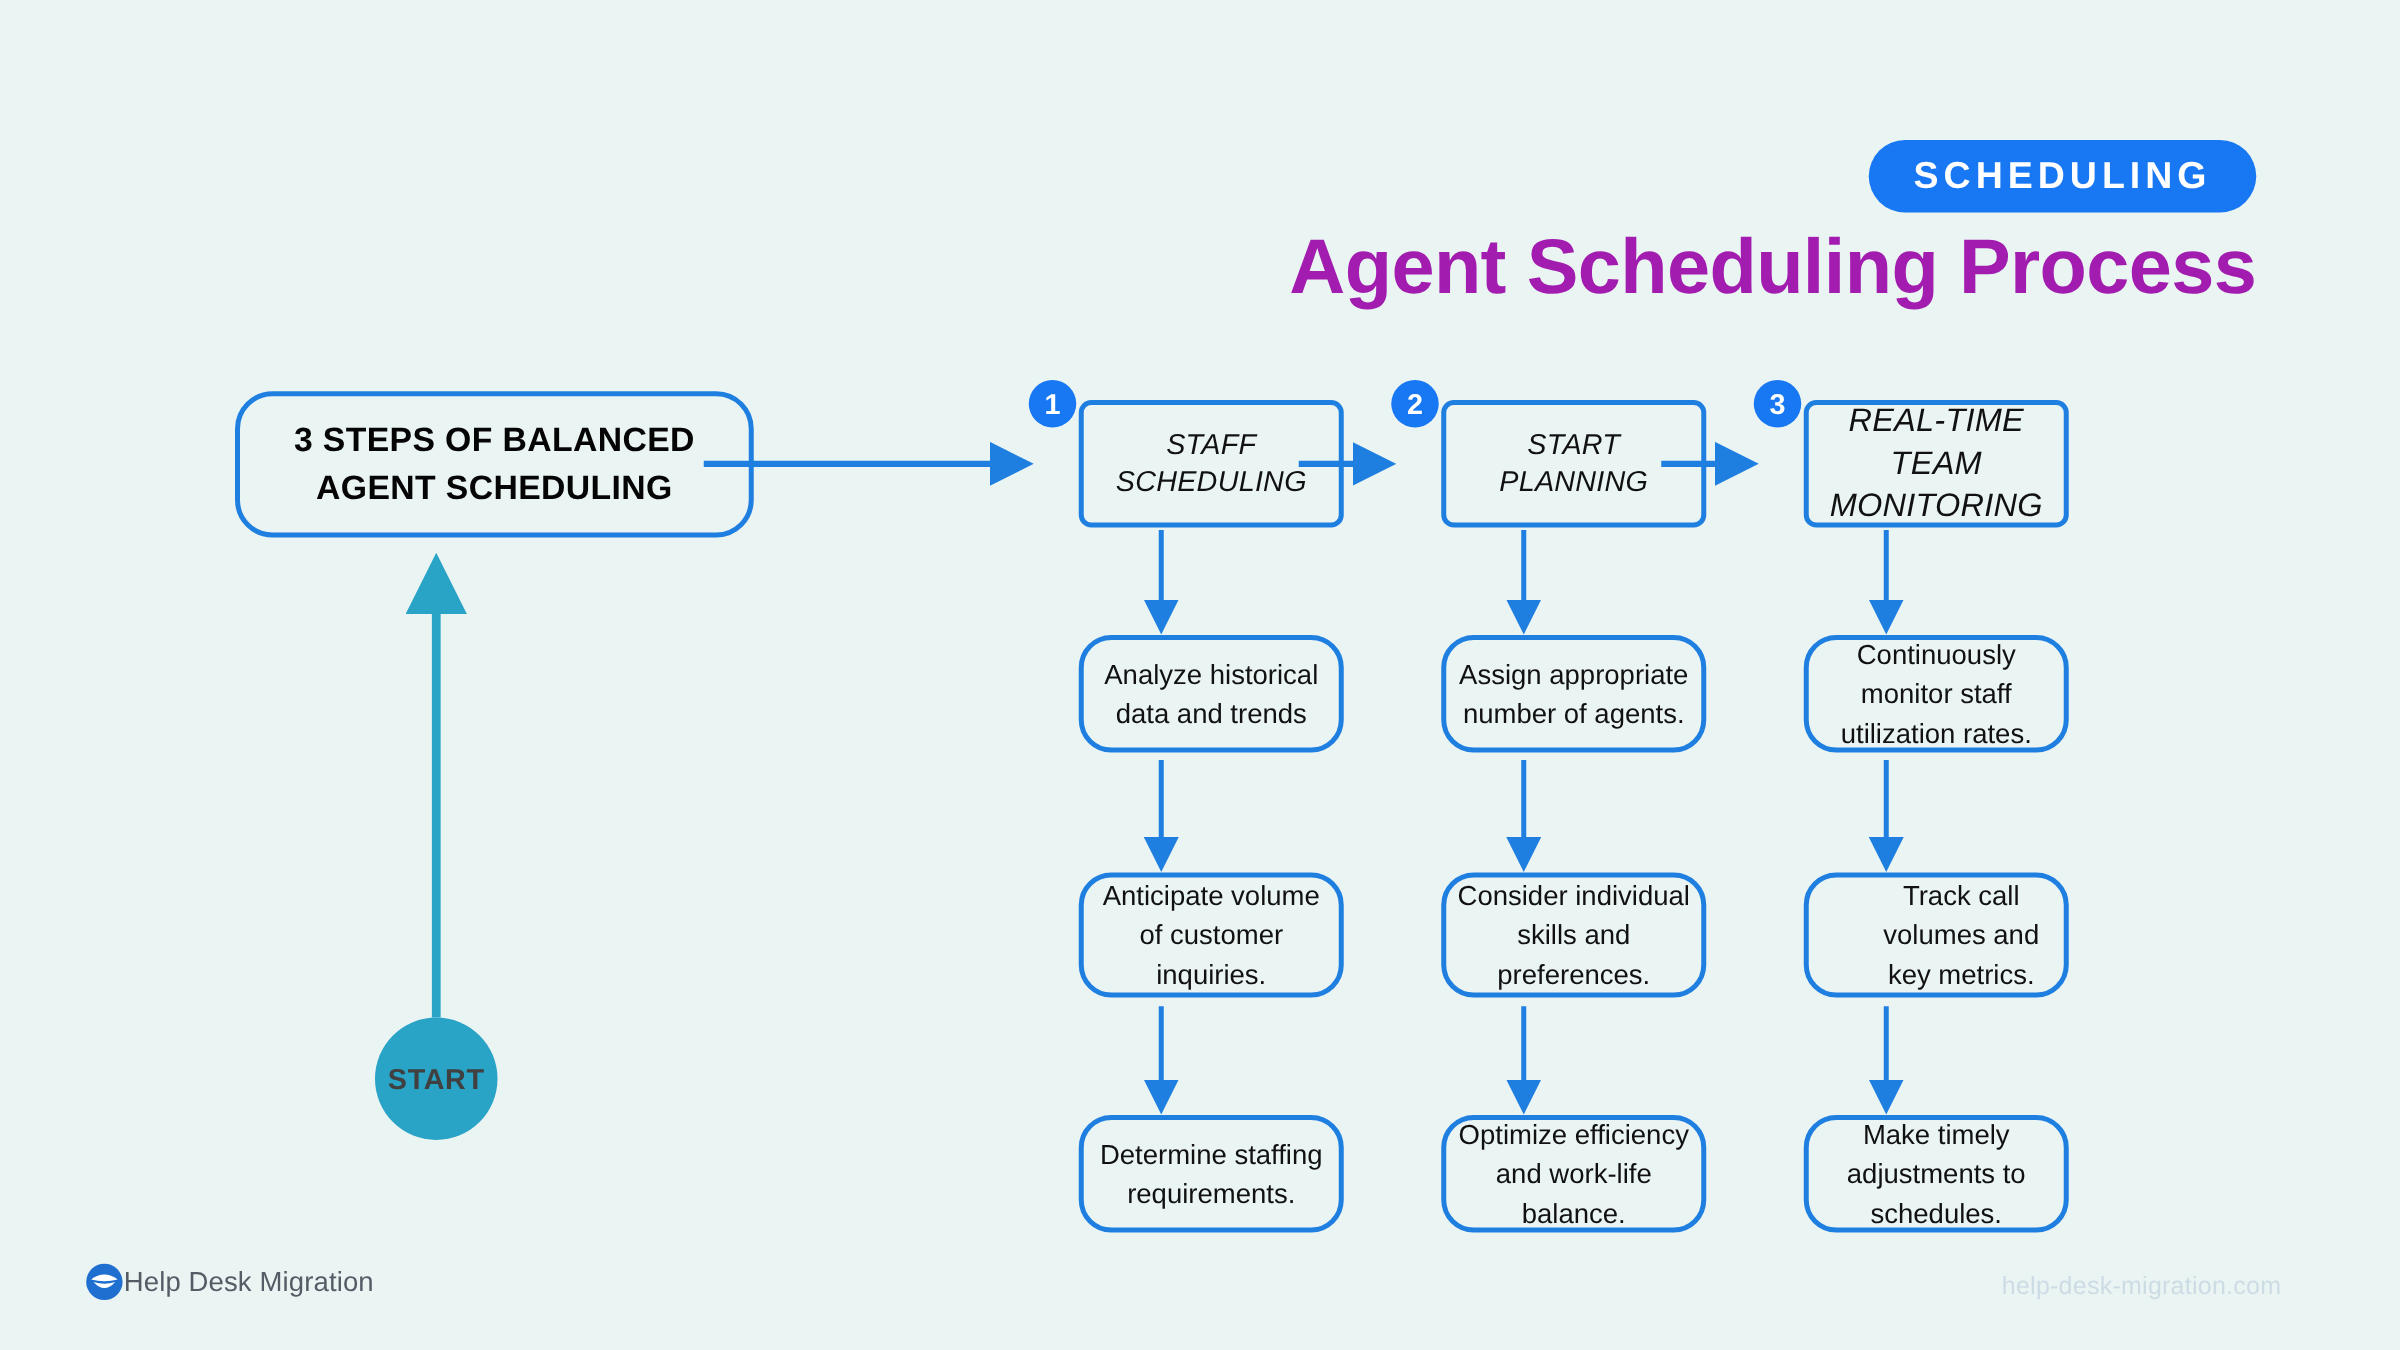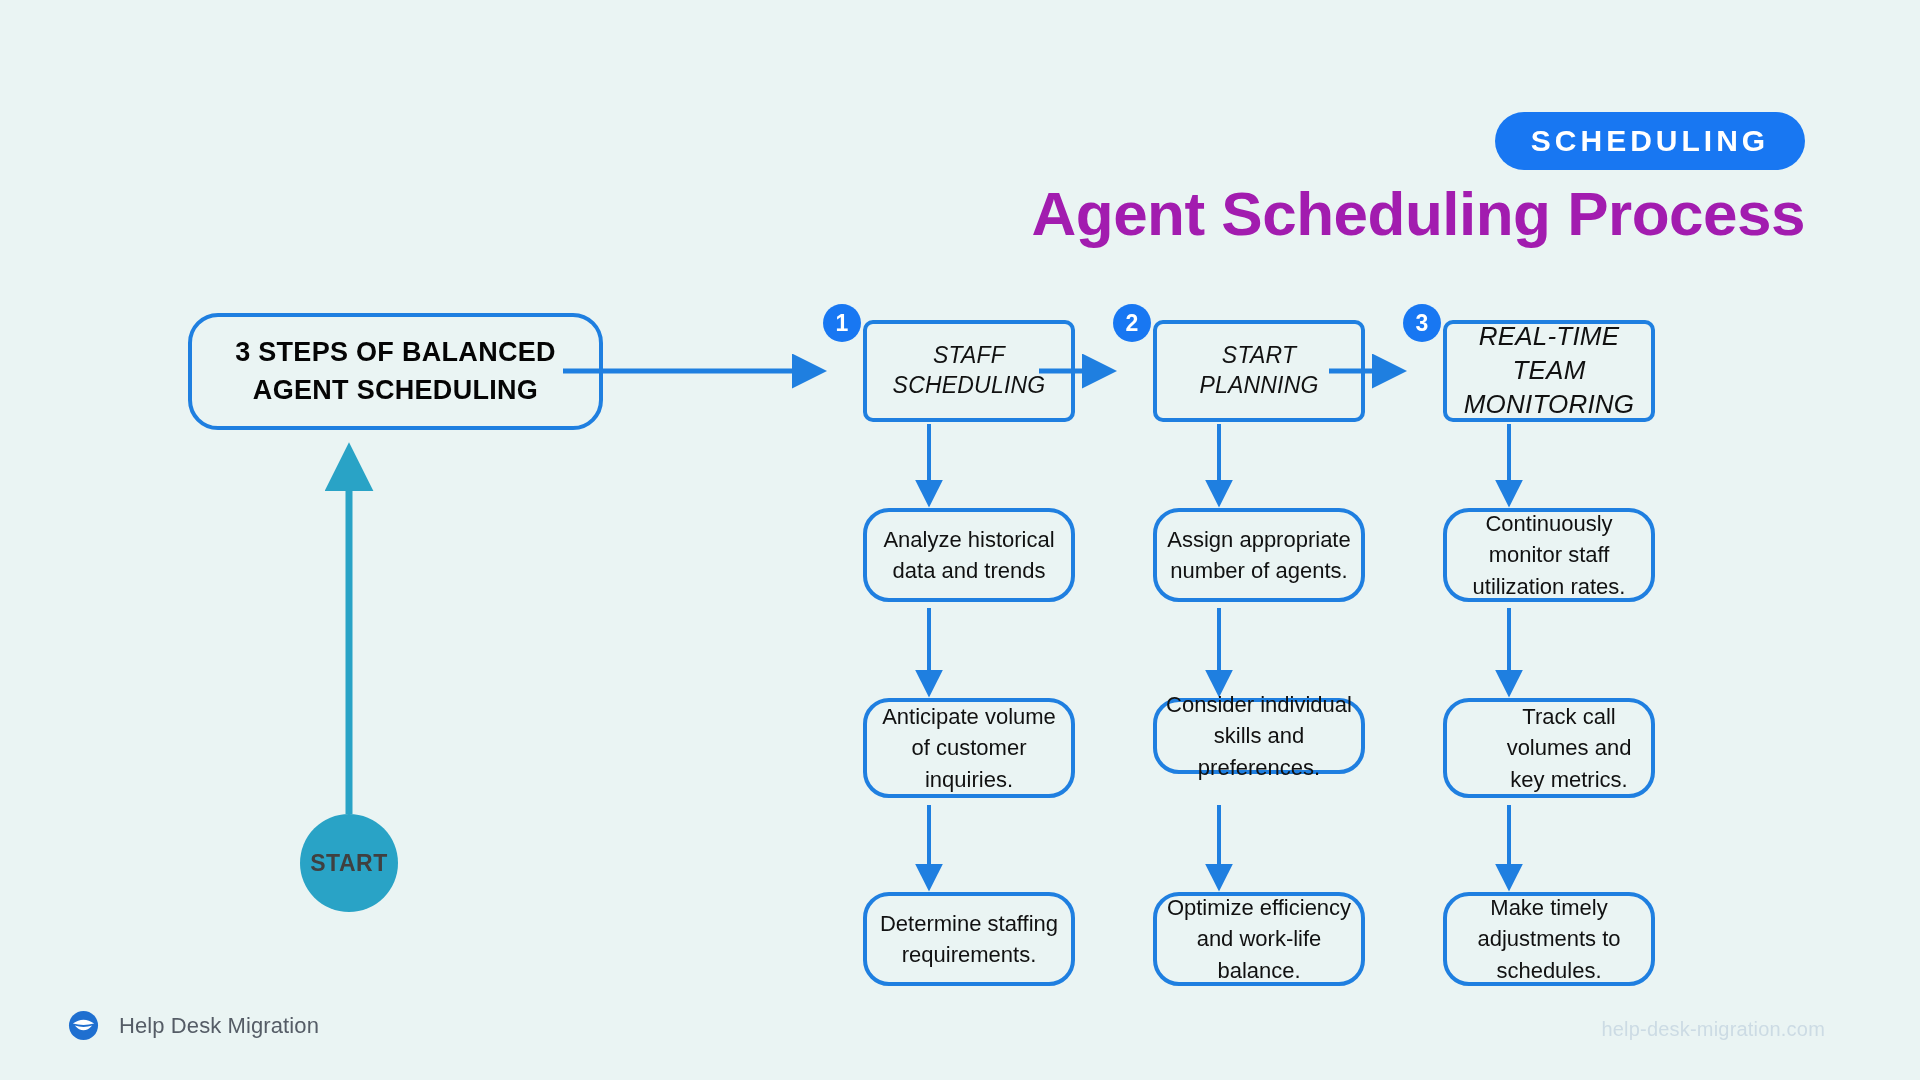--- a/index.html
+++ b/index.html
@@ -140,21 +140,21 @@
     justify-content: center;
   }
 
   
   .brand {
     position: absolute;
     left: 68px;
     top: 1010px;
     display: flex;
     align-items: center;
-    gap: 20px;
+    gap: 0;
   }
   .brand-mark {
     width: 31px;
     height: 31px;
     flex: none;
   }
   .brand-name {
     font-size: 22px;
     color: #555c66;
     letter-spacing: 0.1px;
@@ -242,21 +242,21 @@
   <div class="node detail-box" style="left:823px; top:892px; height:94px;">Determine staffing requirements.</div>
 
   <div class="num" style="left:1113px; top:304px;">2</div>
   <div class="node step-box" style="left:1113px; top:320px;">
     <div>
       <span>START</span><br>
       <span>PLANNING</span>
     </div>
   </div>
   <div class="node detail-box" style="left:1113px; top:508px; height:94px;">Assign appropriate number of agents.</div>
-  <div class="node detail-box" style="left:1113px; top:698px; height:76px;">Consider individual skills and preferences.</div>
+  <div class="node detail-box" style="left:1113px; top:698px; height:100px;">Consider individual skills and preferences.</div>
   <div class="node detail-box" style="left:1113px; top:892px; height:94px;">Optimize efficiency and work-life balance.</div>
 
   <div class="num" style="left:1403px; top:304px;">3</div>
   <div class="node step-box wide" style="left:1403px; top:320px;">
     <div>
       <span>REAL-TIME TEAM</span><br>
       <span>MONITORING</span>
     </div>
   </div>
   <div class="node detail-box" style="left:1403px; top:508px; height:94px;">Continuously monitor staff utilization rates.</div>

